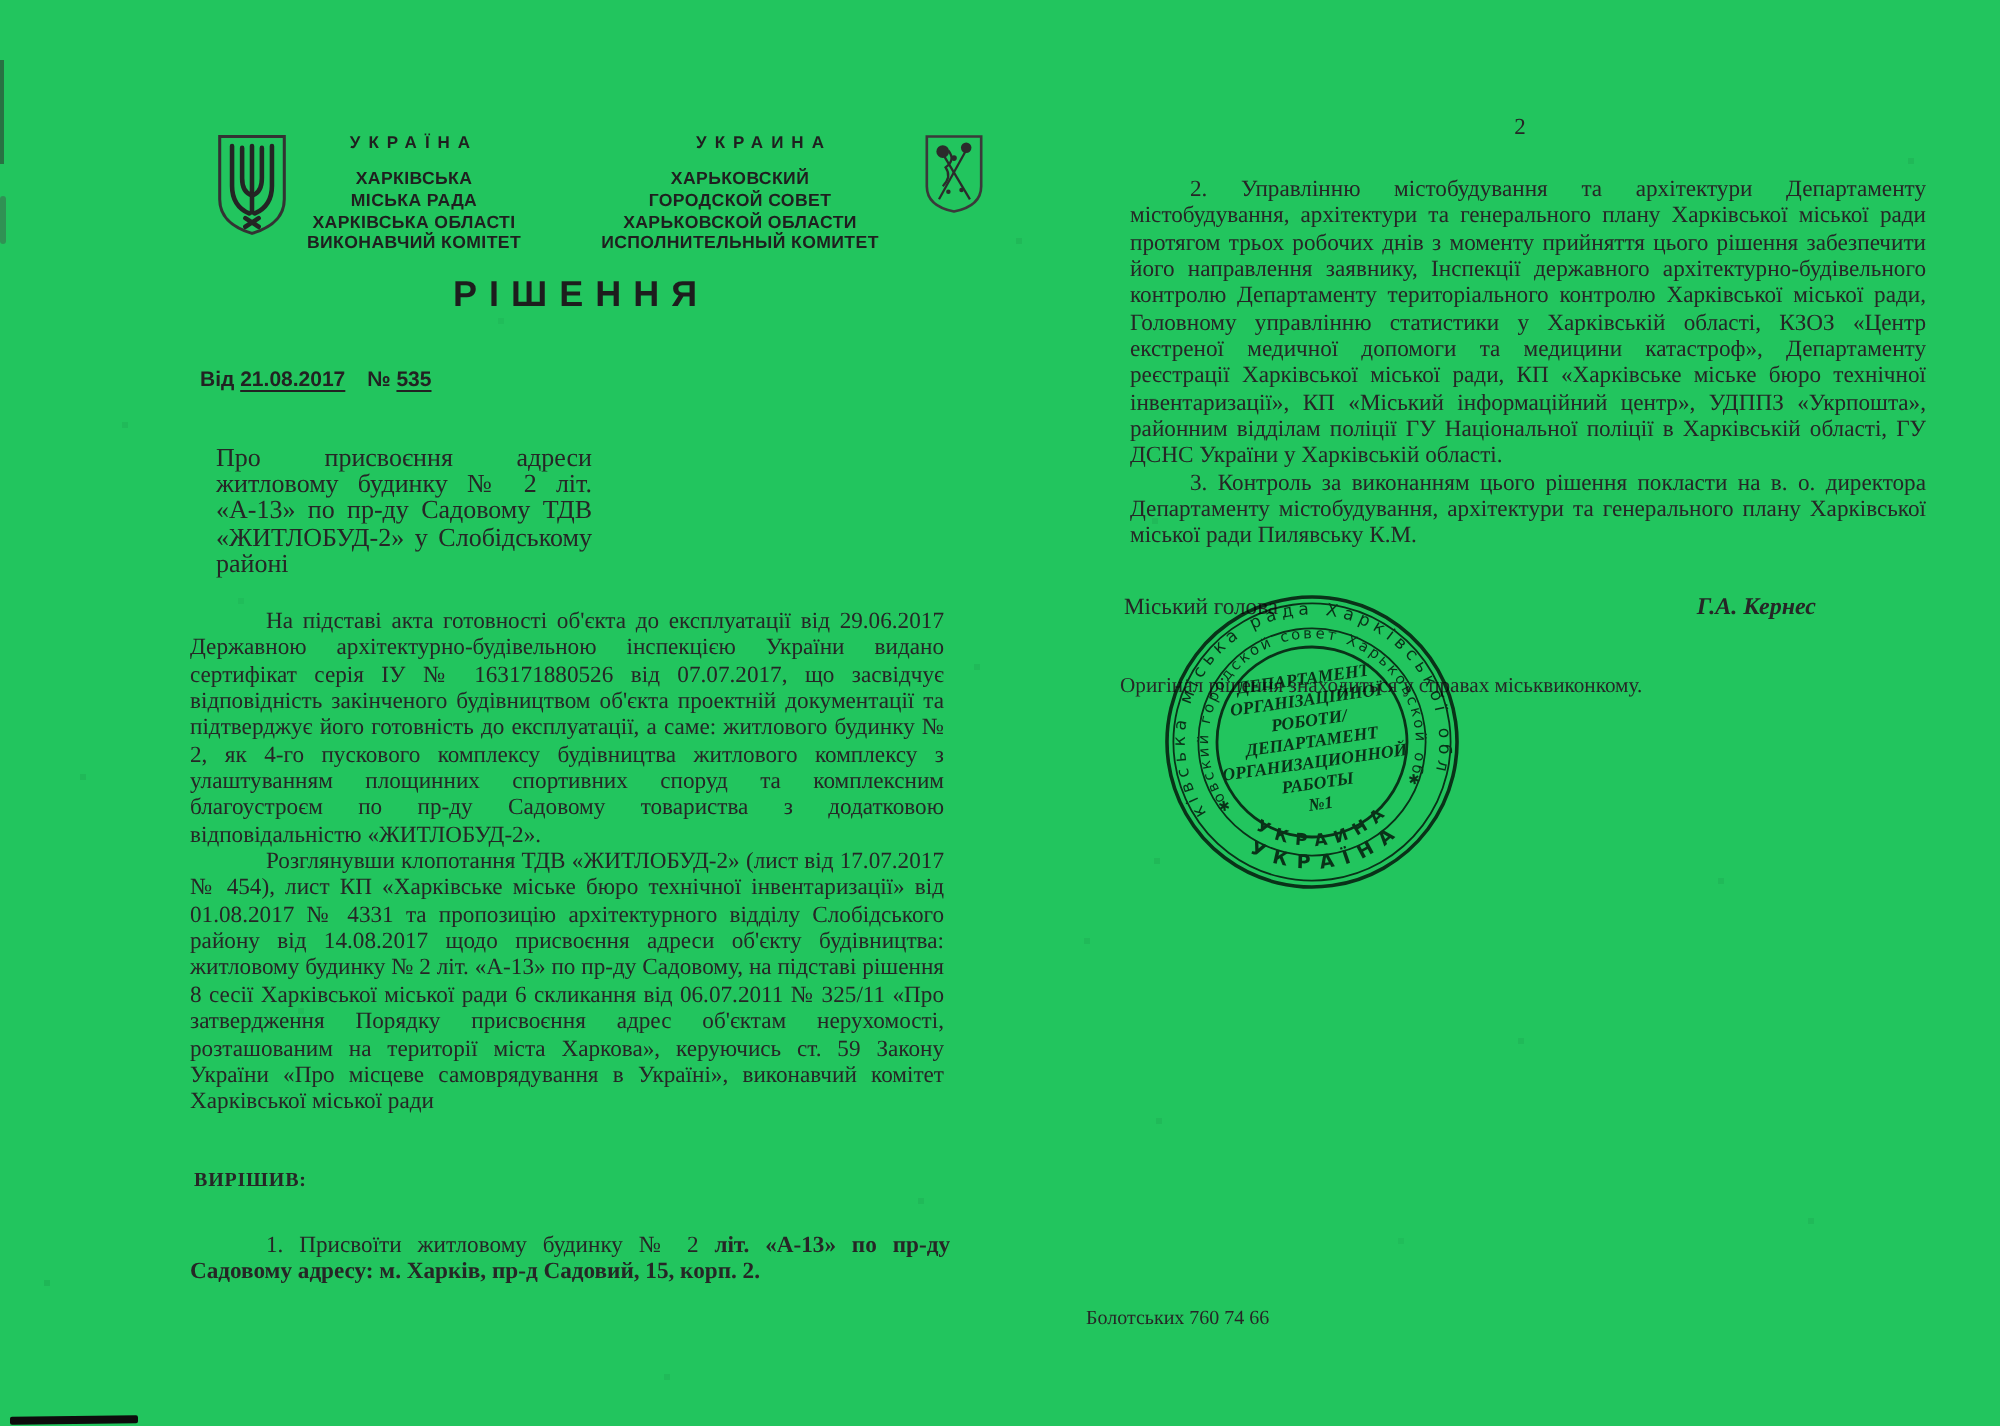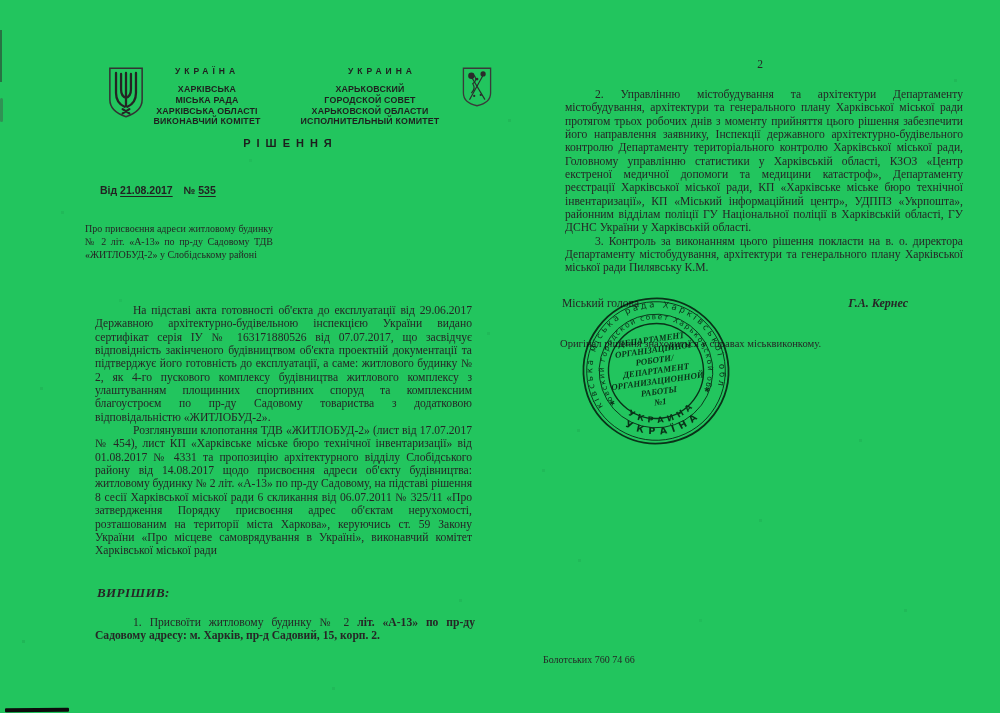--- a/index.html
+++ b/index.html
@@ -28,30 +28,30 @@
   .emblem{position:absolute;}
   .emblem-trident{left:107px;top:65px;}
   .emblem-arms{left:462px;top:66px;}
   .org{position:absolute;text-align:center;font-family:"Liberation Sans",sans-serif;color:#1f1f1f;}
   .org-ua{left:148px;top:66px;width:118px;}
   .org-ru{left:295px;top:66px;width:150px;}
   .org .country{font-size:8.5px;font-weight:700;letter-spacing:4px;margin-bottom:8px;}
   .org-ru .country{transform:translateX(12px);}
   .org .line{font-size:8.8px;font-weight:700;line-height:10.8px;letter-spacing:.2px;}
   .doc-title{position:absolute;left:103px;top:137px;width:375px;text-align:center;
-    font-family:"Liberation Sans",sans-serif;font-size:11px;font-weight:700;letter-spacing:6px;color:#1d1d1d;}
+    font-family:"Liberation Sans",sans-serif;font-size:18px;font-weight:700;letter-spacing:6px;color:#1d1d1d;}
   
   .date-line{position:absolute;left:100px;top:184px;font-family:"Liberation Sans",sans-serif;
     font-size:10.5px;font-weight:700;color:#222;}
   .date-line .u{text-decoration:underline;text-underline-offset:2px;}
   .date-line .numlbl{margin-left:8px;}
-  .subject{position:absolute;left:85px;top:222px;width:188px;font-size:10px;line-height:13.2px;text-align:justify;}
+  .subject{position:absolute;left:108px;top:222px;width:188px;font-size:13px;line-height:13.2px;text-align:justify;}
   .bodycol{position:absolute;left:95px;top:304px;width:377px;}
   .bodycol p, .item-p{margin:0;font-size:11.6px;line-height:13.35px;text-align:justify;text-indent:38px;}
-  .resolved{position:absolute;left:97px;top:585px;font-size:13px;font-weight:700;letter-spacing:.4px;font-style:italic;}
+  .resolved{position:absolute;left:97px;top:585px;font-size:10px;font-weight:700;letter-spacing:.4px;}
   .item1{position:absolute;left:95px;top:616px;width:380px;}
   .item1 b{font-weight:700;}
   
   .pagenum{position:absolute;left:560px;top:58px;width:400px;text-align:center;font-size:11.5px;}
   .rbodycol{position:absolute;left:565px;top:88px;width:398px;}
   .rbodycol p{margin:0;font-size:11.6px;line-height:13.35px;text-align:justify;text-indent:30px;}
   .sigrow{position:absolute;left:562px;top:296px;width:346px;display:flex;justify-content:space-between;align-items:baseline;}
   .sig-title{font-size:11.6px;}
   .sig-name{font-size:12px;font-weight:700;font-style:italic;}
   .orig-note{position:absolute;left:560px;top:338px;font-size:10.6px;}

